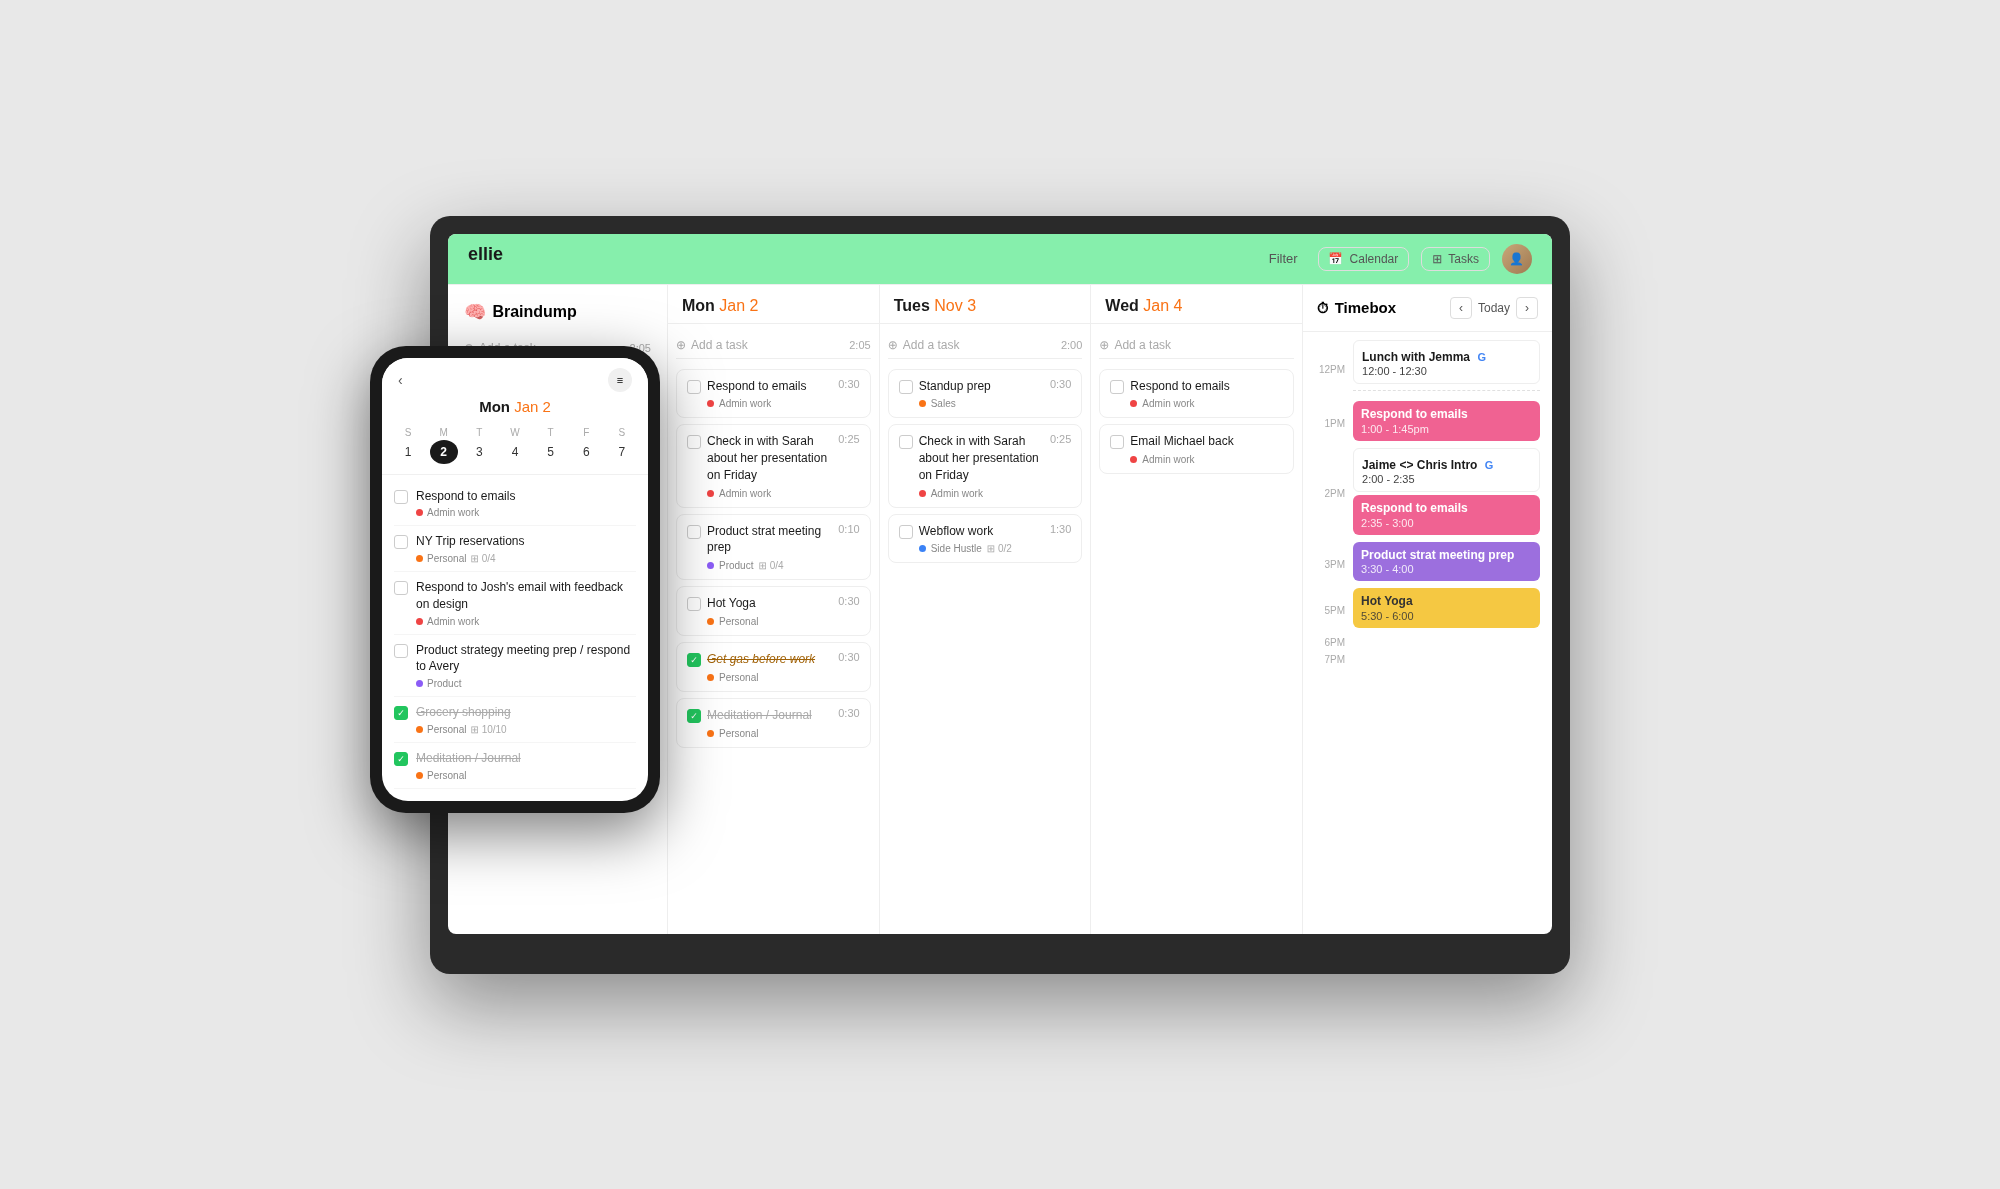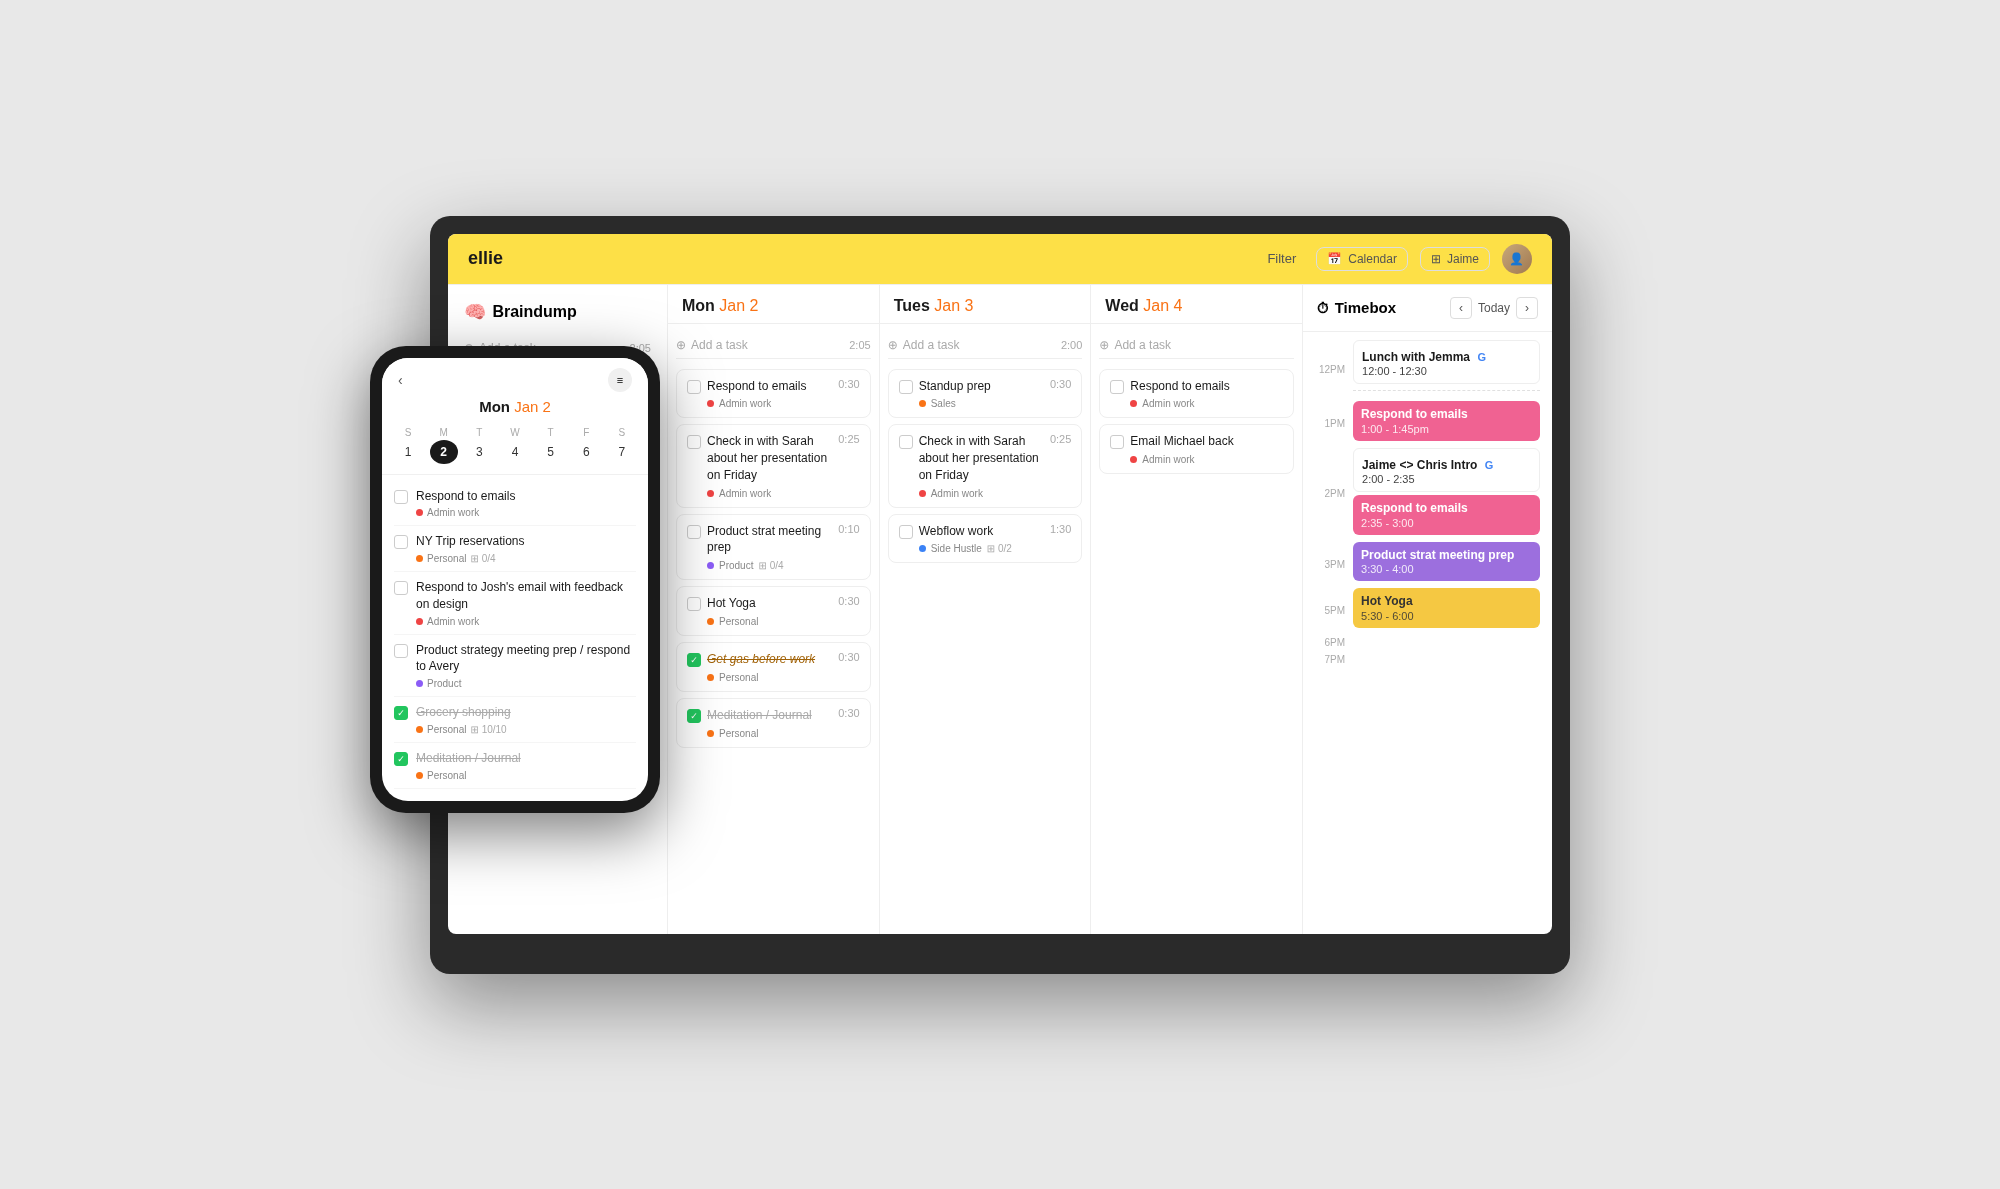--- a/index.html
+++ b/index.html
@@ -27,24 +27,23 @@
       border-radius: 8px;
       overflow: hidden;
       display: flex;
       flex-direction: column;
       height: 700px;
     }
 
     
     .top-bar {
       display: flex;
-      align-items: center;
       padding: 10px 20px;
       border-bottom: 1px solid #eee;
-      background: #fde047;
+      background: #86efac;
     }
     .app-logo {
       font-size: 18px;
       font-weight: 700;
       color: #1a1a1a;
       flex: 0 0 auto;
       width: 200px;
     }
     .top-bar-actions {
       display: flex;
@@ -541,21 +540,21 @@
     <div class="top-bar">
       <div class="app-logo">ellie</div>
       <div class="top-bar-actions">
         <button class="filter-btn">Filter</button>
         <div class="view-toggle">
           <span>📅</span>
           <span>Calendar</span>
         </div>
         <div class="view-toggle">
           <span>⊞</span>
-          <span>Jaime</span>
+          <span>Tasks</span>
         </div>
         <div class="avatar">
           <div class="avatar-img">👤</div>
         </div>
       </div>
     </div>
 
     <div class="main-content">
 
       <div class="braindump-col">
@@ -675,21 +674,21 @@
                 <span class="tag-label">Personal</span>
               </div>
             </div>
           </div>
         </div>
 
         <div class="day-col">
           <div class="day-header">
             <div class="day-title">
               <span class="day-name">Tues </span>
-              <span style="color:#f97316;">Jan 3</span>
+              <span style="color:#f97316;">Nov 3</span>
             </div>
           </div>
           <div class="day-tasks">
             <div class="add-task-row">
               <button class="add-task-btn">
                 <span>⊕</span>
                   <span>Add a task</span>
               </button>
               <span class="add-task-time">2:00</span>
             </div>

